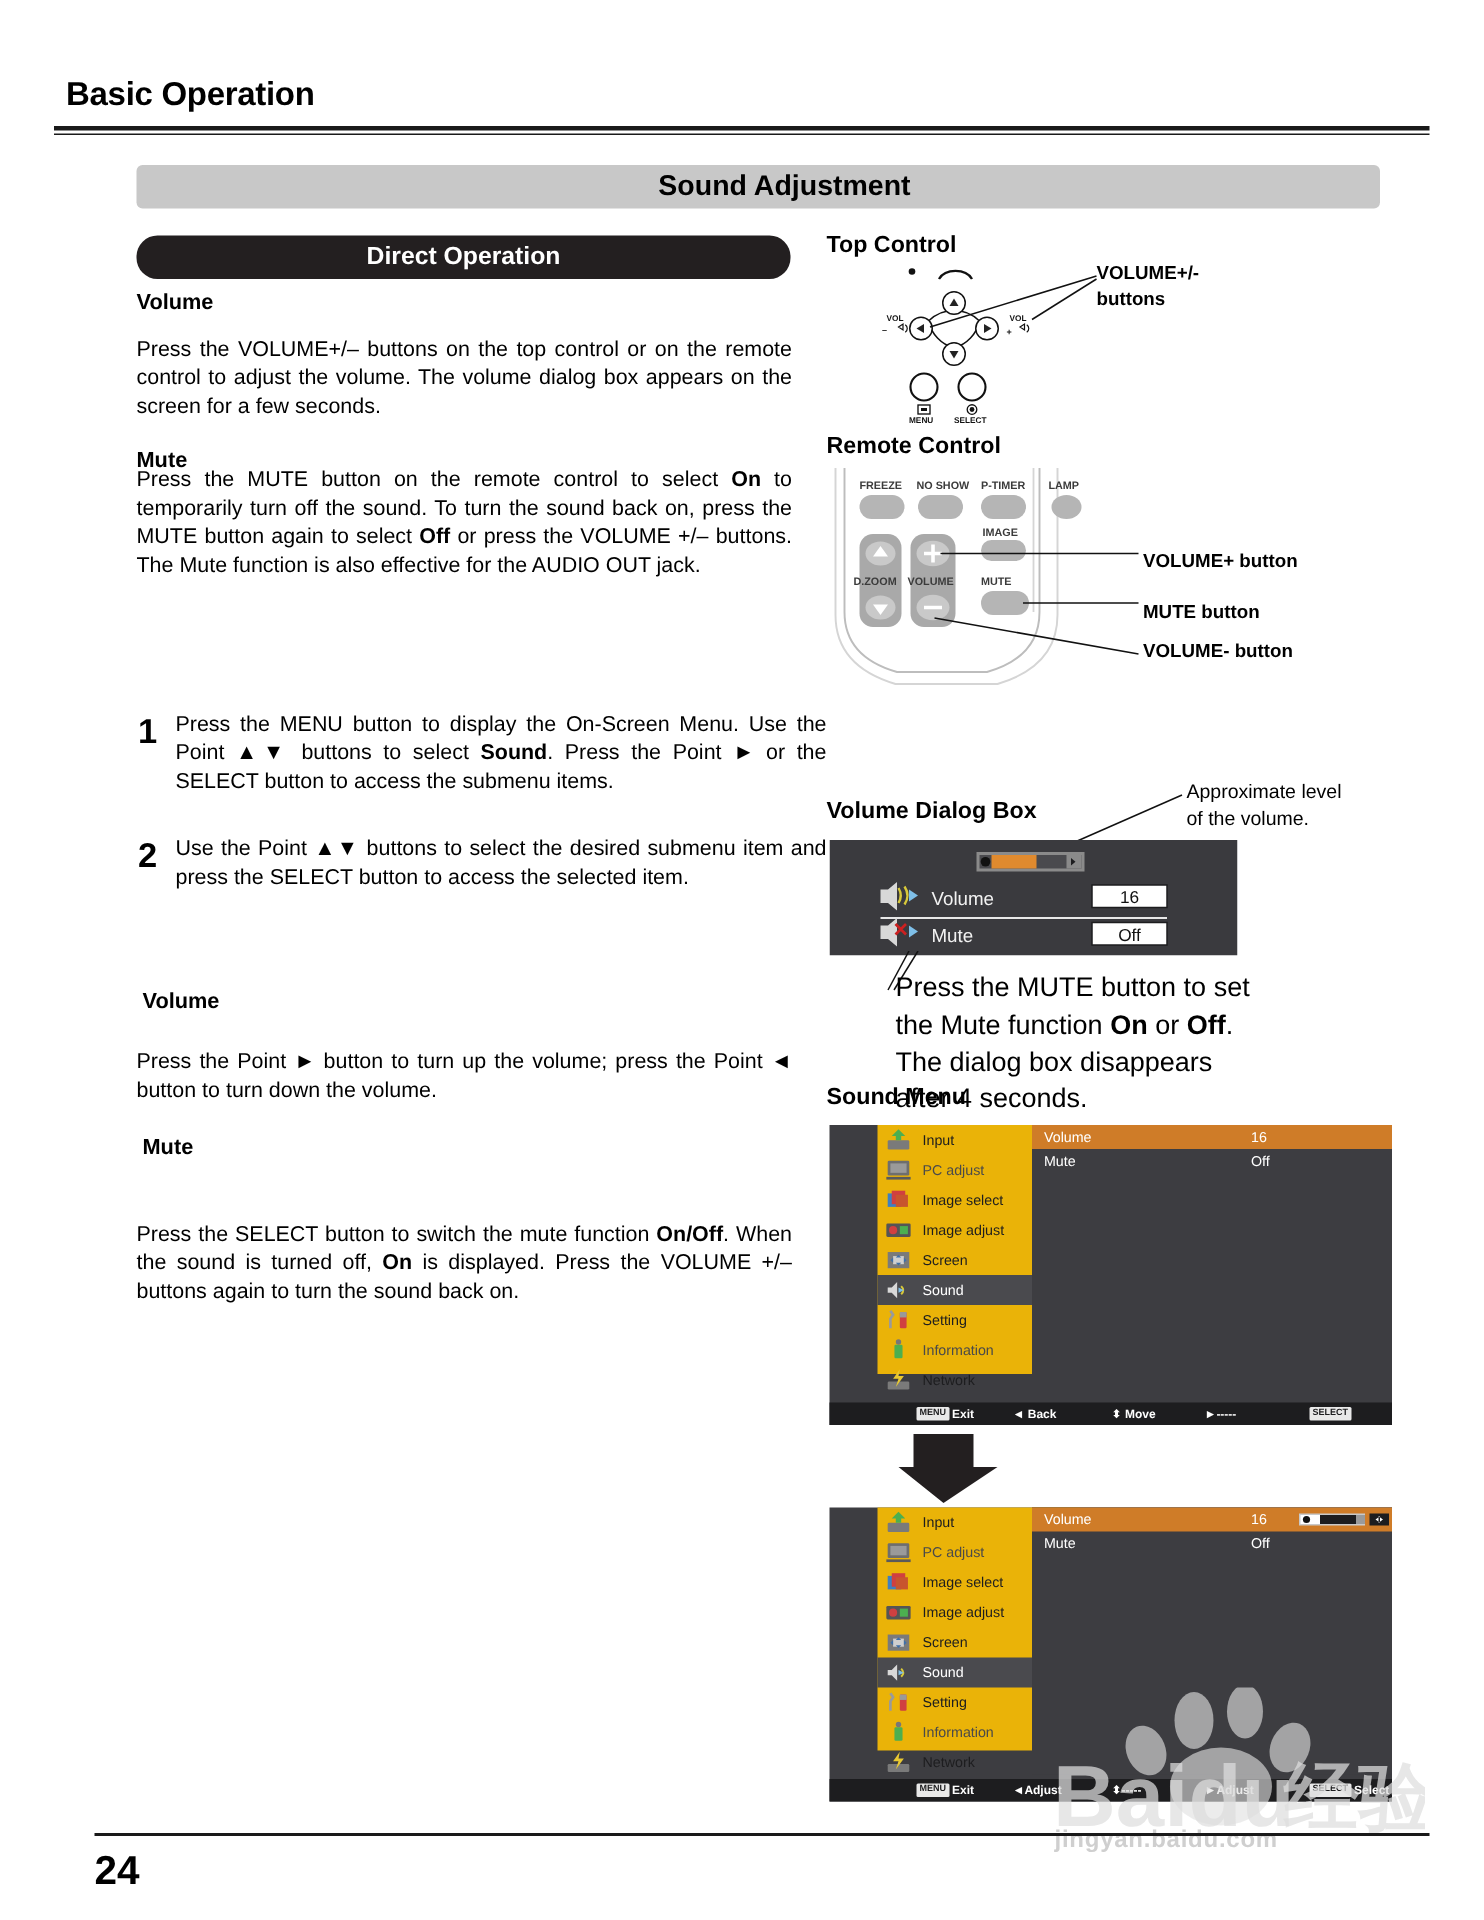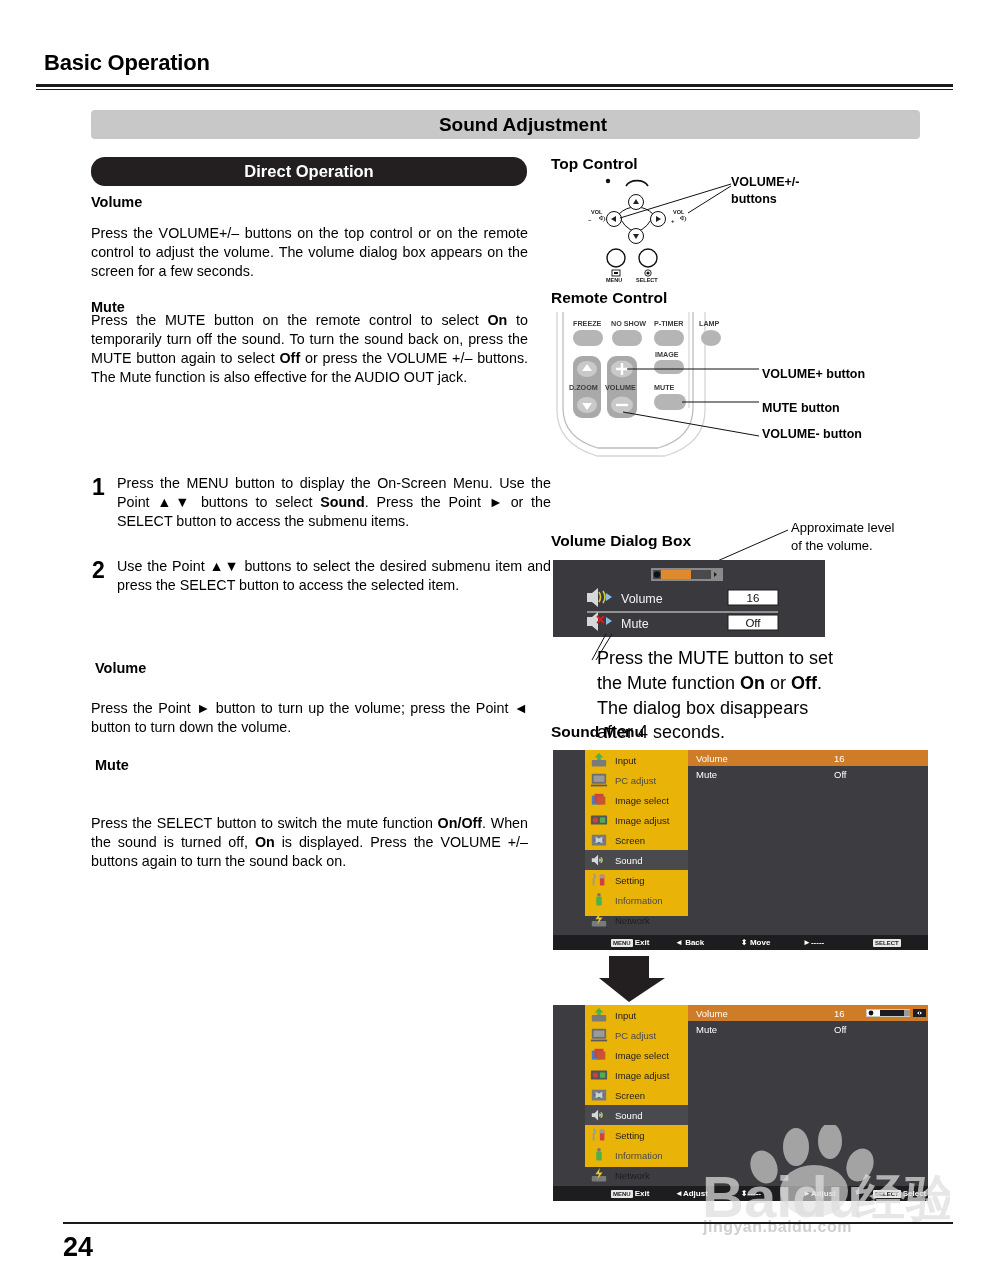--- a/index.html
+++ b/index.html
@@ -70,21 +70,21 @@
   .svgbox{position:absolute;}
 
   
   .osd{position:absolute;background:#3d3d41;}
   #osd1{left:553px;top:750px;width:375px;height:200px;}
   #osd2{left:553px;top:1005px;width:375px;height:196px;}
   .osd-side{position:absolute;left:0;top:0;width:135px;bottom:34px;background:#eab308;margin-left:32px;}
   .osd-main{position:absolute;left:135px;right:0;top:0;bottom:18px;background:#3d3d41;}
   .osd-bar{position:absolute;left:0;right:0;bottom:0;height:15px;background:#1d1d1f;
            display:flex;align-items:center;color:#fff;font-size:8px;font-weight:bold;}
-  .osd-bar .seg{display:flex;align-items:center;gap:2px;padding-left:44px;}
+  .osd-bar .seg{display:flex;gap:2px;padding-left:44px;}
   .key{background:#e8e8e8;color:#1d1d1f;font-size:6px;font-weight:bold;
        padding:0 2px;border-radius:1px;line-height:8px;display:inline-block;}
   .mrow{position:relative;height:20px;display:flex;align-items:center;
         font-size:9.5px;color:#4a4a4a;padding-left:30px;}
   .mrow.on{color:#1d1d1f;font-weight:normal;}
   .mrow.sel{background:#4a4a4e;color:#fff;}
   .mico{position:absolute;left:5px;top:50%;transform:translateY(-50%);width:18px;height:16px;}
   .selarrow{position:absolute;right:4px;top:50%;transform:translateY(-50%);
             width:0;height:0;border-top:7px solid transparent;border-bottom:7px solid transparent;
             border-right:12px solid #d0232b;}

